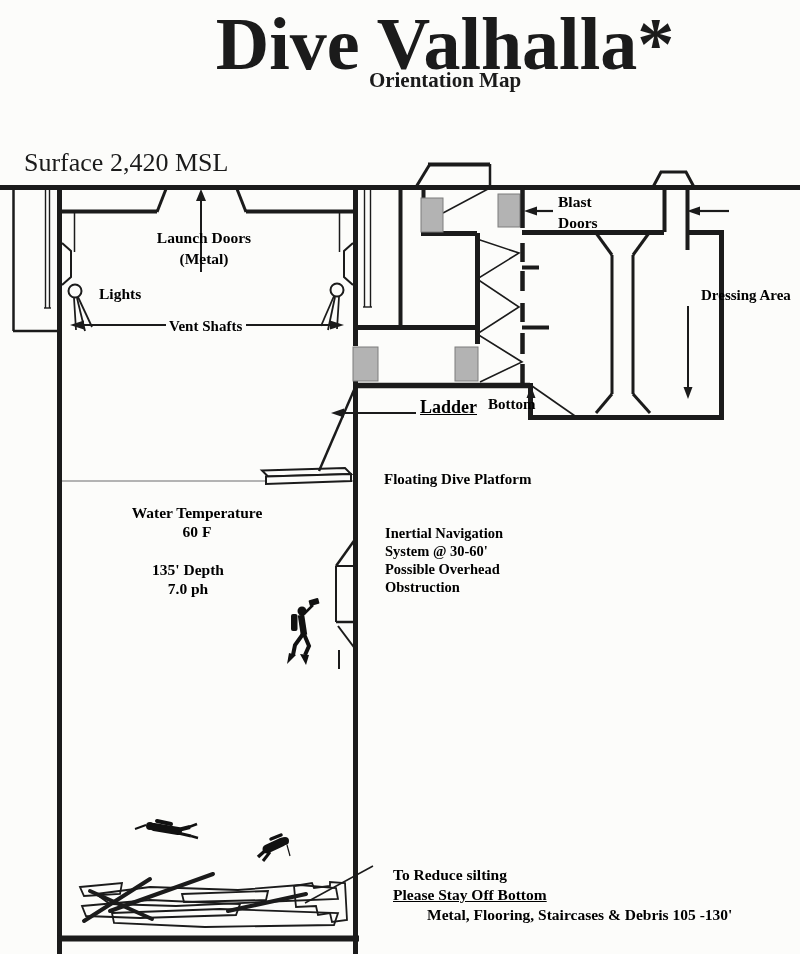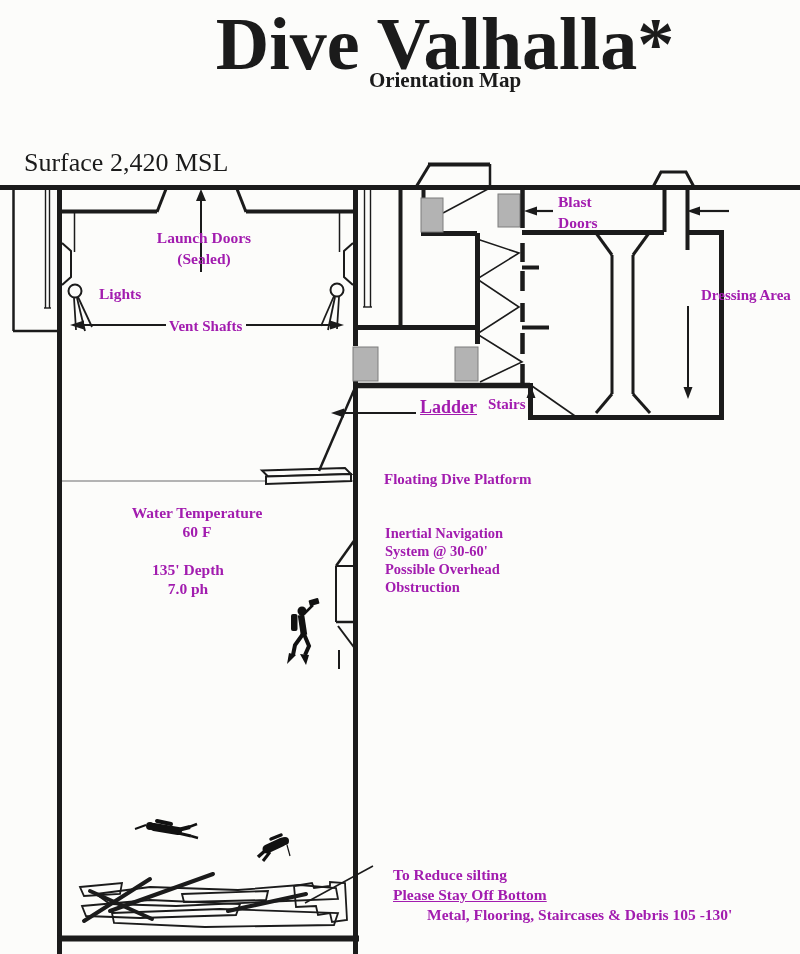--- a/index.html
+++ b/index.html
@@ -5,21 +5,21 @@
   html,body{margin:0;padding:0;background:#e8e8e6;}
   .page{
     position:relative; width:800px; height:954px; overflow:hidden;
     background:#fcfcfa;
     font-family:"Liberation Serif","DejaVu Serif",serif;
     color:#1b1b1b;
   }
   .drawing{position:absolute;left:0;top:0;}
   .lbl{
     position:absolute; white-space:pre-line; line-height:20px;
-    font-size:15.5px; font-weight:bold; color:#a21caf;
+    font-size:15.5px; font-weight:bold; color:#000000;
   }
   .title{
     position:absolute; left:90px; top:2px; width:710px; text-align:center;
     font-size:74px; font-weight:700; letter-spacing:0px;
   }
   .subtitle{
     position:absolute; left:90px; top:68px; width:710px; text-align:center;
     font-size:21px; font-weight:bold;
   }
   .surface-label{
@@ -242,35 +242,35 @@
       </g>
       <line x1="305" y1="903" x2="373" y2="866" stroke-width="1.5"></line>
     </g>
   </svg>
 
   <div class="title">Dive Valhalla*</div>
   <div class="subtitle">Orientation Map</div>
   <div class="surface-label">Surface 2,420 MSL</div>
 
   <div class="lbl centered lh21" style="left:145px;top:227px;width:118px;">Launch Doors
-(Sealed)</div>
+(Metal)</div>
 
   <div class="lbl" style="left:99px;top:284px;">Lights</div>
 
   <div class="lbl" style="left:169px;top:316px;font-size:15px;">Vent Shafts</div>
 
   <div class="lbl lh21" style="left:558px;top:191px;">Blast
 Doors</div>
 
 
   <div class="lbl" style="left:701px;top:285px;font-size:15px;">Dressing Area</div>
 
   <div class="lbl" style="left:420px;top:397px;font-size:18px;text-decoration:underline;">Ladder</div>
 
-  <div class="lbl" style="left:488px;top:394px;font-size:15px;">Stairs</div>
+  <div class="lbl" style="left:488px;top:394px;font-size:15px;">Bottom</div>
 
   <div class="lbl" style="left:384px;top:469px;font-size:15px;">Floating Dive Platform</div>
 
   <div class="lbl centered" style="left:127px;top:503px;width:140px;line-height:19px;">Water Temperature
 60 F</div>
 
   <div class="lbl centered" style="left:118px;top:560px;width:140px;line-height:19px;">135' Depth
 7.0 ph</div>
 
   <div class="lbl lh18" style="left:385px;top:524px;">Inertial Navigation

